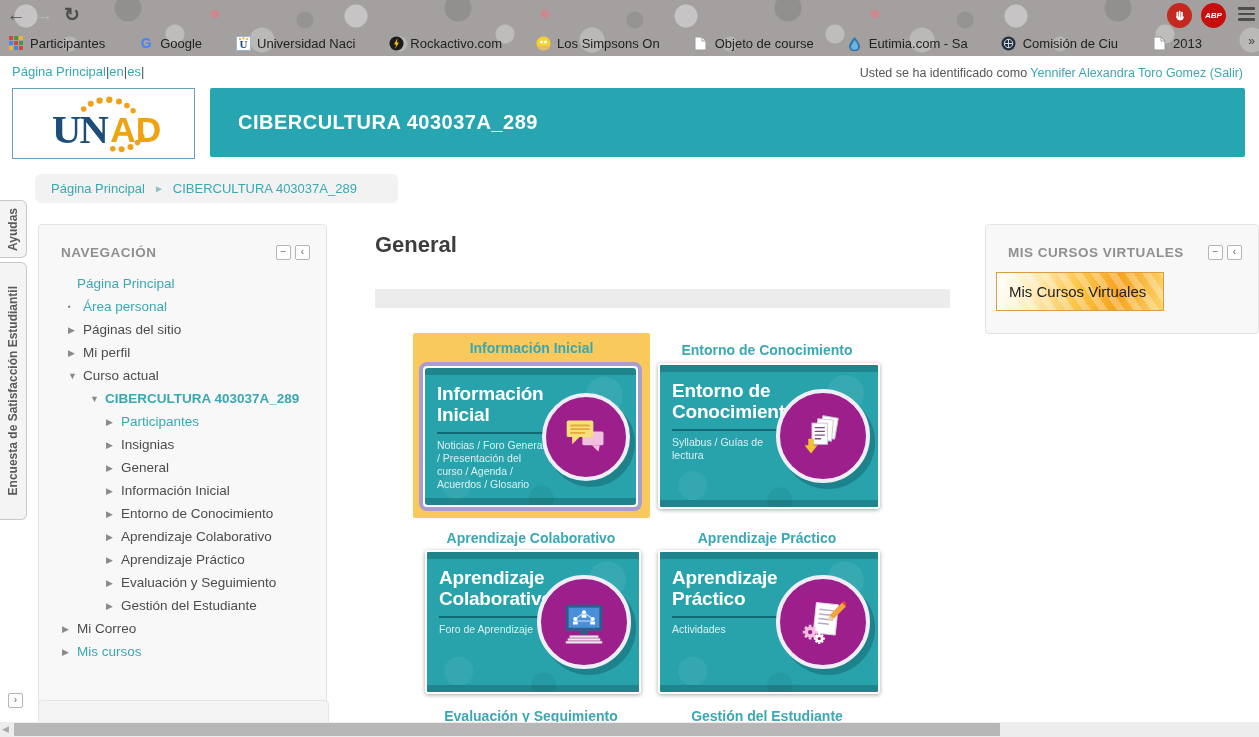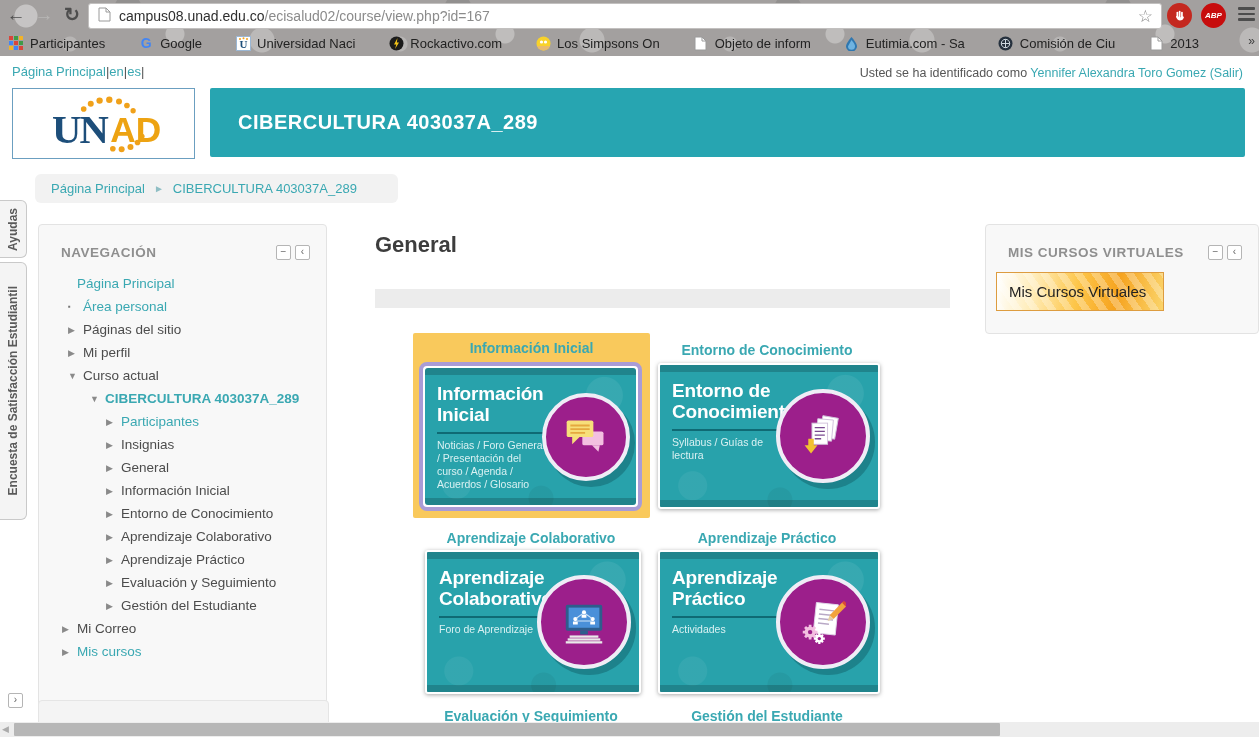--- a/index.html
+++ b/index.html
@@ -134,30 +134,20 @@
 </head>
 <body>
 
 <div id="screen">
 
   <div id="chrome">
     <div id="toolbar">
       <div class="navbtn" id="btn-back" style="left:4px">←</div>
       <div class="navbtn" id="btn-forward" style="left:32px">→</div>
       <div class="navbtn" id="btn-refresh" style="left:60px">↻</div>
-      <div id="addressbar">
-        <span id="addr-page-icon">
-          <svg width="13" height="15" viewBox="0 0 13 15">
-              <path d="M1 1h7l4 4v9H1z" fill="#fff" stroke="#9a9a9a"></path>
-              <path d="M8 1v4h4" fill="none" stroke="#9a9a9a"></path>
-            </svg>
-        </span>
-        <span id="addr-url"><span class="host">campus08.unad.edu.co</span><span class="path">/ecisalud02/course/view.php?id=167</span></span>
-        <span id="addr-star">☆</span>
-      </div>
       <div class="ext-btn" id="ext-hand">
         <svg width="14" height="14" viewBox="0 0 16 16">
             <g fill="#fff">
               <rect x="4" y="3" width="2" height="7" rx="1"></rect>
               <rect x="6.6" y="2" width="2" height="8" rx="1"></rect>
               <rect x="9.2" y="3" width="2" height="7" rx="1"></rect>
               <path d="M3.5 8c0 0 .5 5 4.5 5s4.5-4 4.5-4l-1.6-1L9 9.5 4 8z"></path>
             </g>
           </svg>
       </div>
@@ -225,21 +215,21 @@
           </span>
           <span>Los Simpsons On</span>
         </div>
         <div class="bm">
           <span class="bm-ic">
             <svg width="13" height="15" viewBox="0 0 13 15">
               <path d="M1 1h7l4 4v9H1z" fill="#fff" stroke="#9a9a9a"></path>
               <path d="M8 1v4h4" fill="none" stroke="#9a9a9a"></path>
             </svg>
           </span>
-          <span>Objeto de inform</span>
+          <span>Objeto de course</span>
         </div>
         <div class="bm">
           <span class="bm-ic">
             <svg width="13" height="15" viewBox="0 0 13 15">
               <path d="M6.5 1 C6.5 1 12 7 12 10.2 A5.5 5.5 0 0 1 1 10.2 C1 7 6.5 1 6.5 1z" fill="#2f77b0"></path>
               <path d="M6.5 4 C6.5 4 10 8 10 10.2 A3.5 3.5 0 0 1 3 10.2" fill="#6fb3e0"></path>
             </svg>
           </span>
           <span>Eutimia.com - Sa</span>
         </div>

